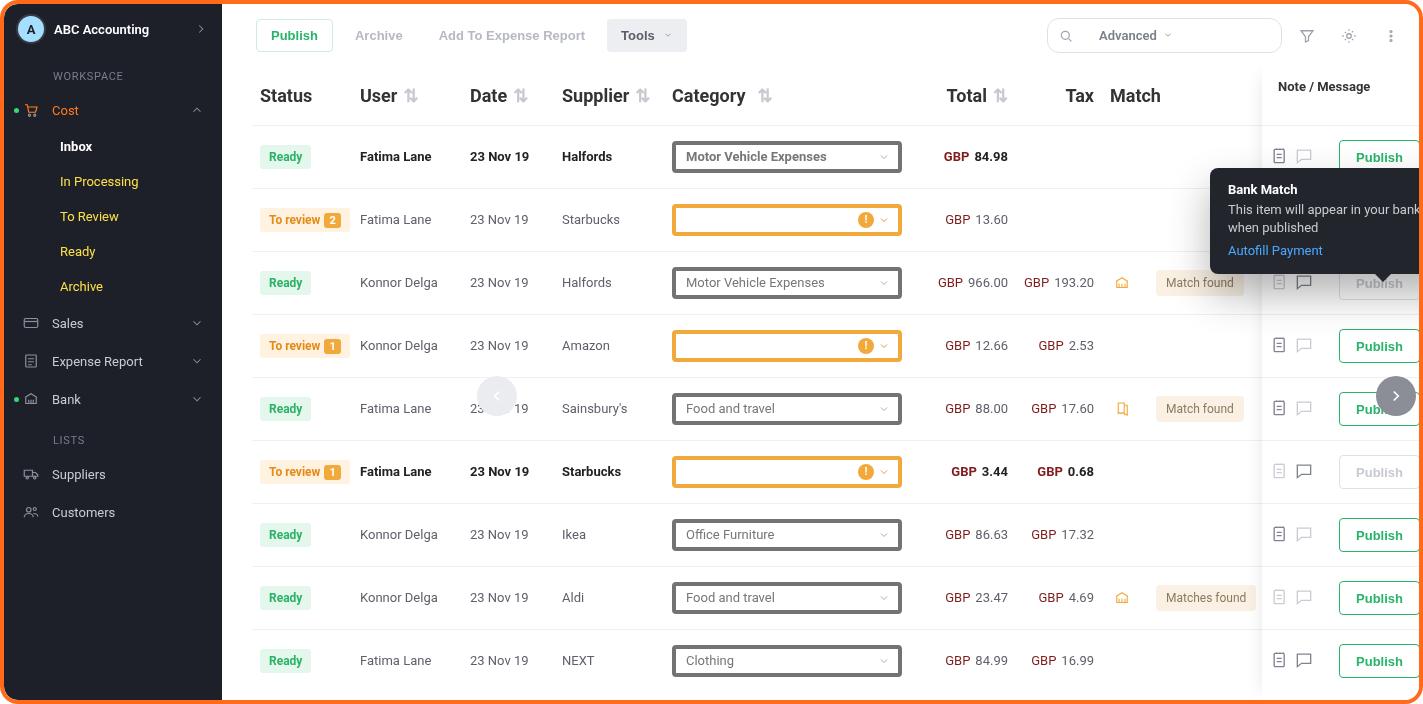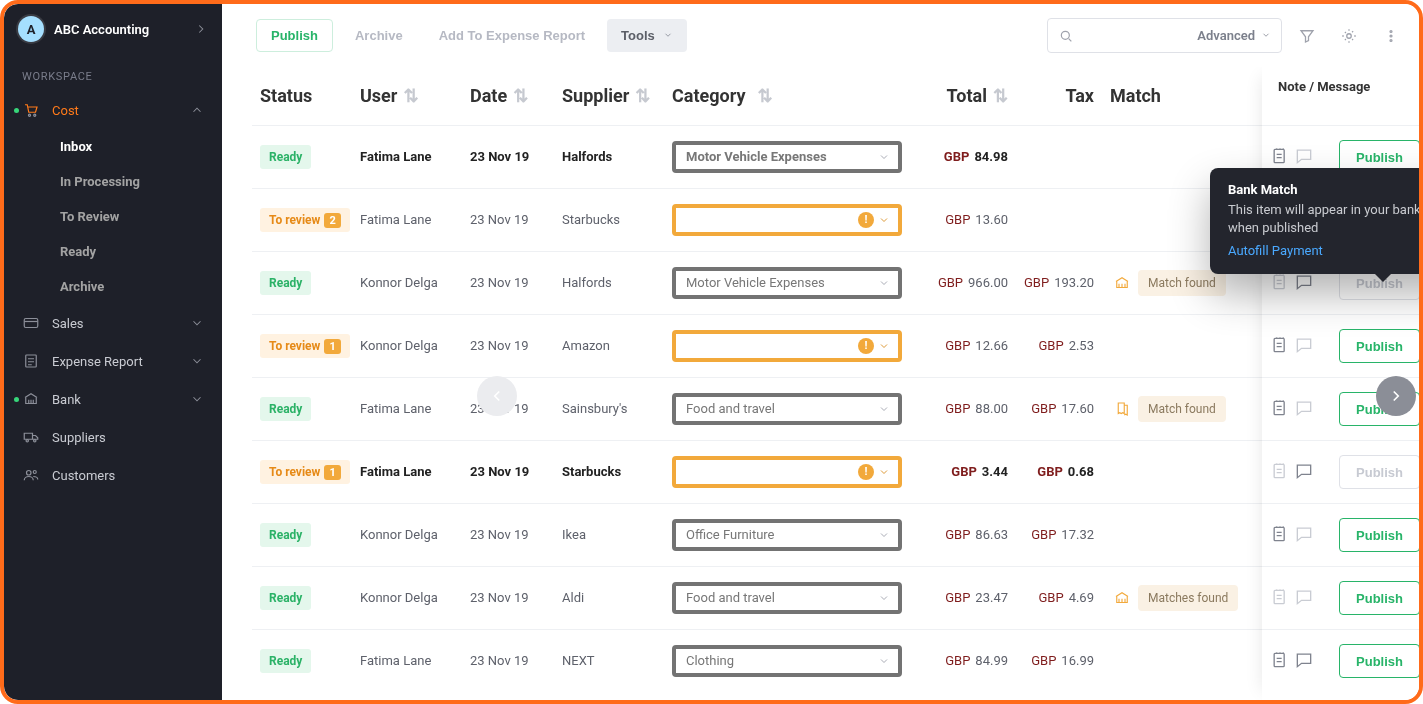--- a/index.html
+++ b/index.html
@@ -23,45 +23,45 @@
     background:#1e2029;
     color:#c9cbd2;
     display:flex; flex-direction:column;
     font-size:13px;
     position:relative;
   }
   .sb-header { display:flex; align-items:center; height:50px; padding:0 14px; justify-content:space-between;}
   .sb-header .left { display:flex; align-items:center; gap:10px;}
   .sb-avatar { width:26px; height:26px; border-radius:50%; background:#a5dfff; color:#1e2029; font-weight:700; display:flex; align-items:center; justify-content:center; font-size:13px; box-shadow:0 0 0 2px rgba(255,255,255,.12);}
   .sb-title { color:#fff; font-weight:600;}
-  .sb-section-label { font-size:11px; letter-spacing:.7px; color:#7a7d8b; padding:16px 18px 8px; }
+  .sb-section-label { font-size:11px; letter-spacing:.7px; color:#7a7d8b; padding:16px 18px 8px;margin-left:31px; }
   .sb-item { display:flex; align-items:center; justify-content:space-between; padding:10px 18px; cursor:pointer; color:#c9cbd2;}
   .sb-item .lbl { display:flex; align-items:center; gap:12px; }
-  .sb-sub { padding:10px 18px 10px 56px; cursor:pointer; color:#a3a3a3;font-weight:bold;}
+  .sb-sub { padding:10px 18px 10px 56px; cursor:pointer; color:#fde047;}
   .sb-sub.active { color:#fff; font-weight:700; position:relative;}
   .sb-item.active-top .lbl { color:#ff7a1a;}
   .sb-item.active-top svg.iconbox path { stroke:#ff7a1a; }
   .chev { width:14px; height:14px; }
   .dot { width:5px; height:5px; border-radius:50%; background:#37d67a; position:absolute; left:10px;}
   .sb-item.has-dot { position:relative;gap:40px; }
   .iconbox { width:18px; height:18px; flex:0 0 18px; }
   .iconbox path, .iconbox rect, .iconbox circle { stroke:#8c8f99; stroke-width:1.6; fill:none; }
   .chev path { stroke:#8c8f99; stroke-width:1.8; fill:none;}
 
   
   .main { flex:1; display:flex; flex-direction:column; background:#fff; position:relative;}
   .toolbar { display:flex; align-items:center; justify-content:space-between; padding:14px 24px 14px 34px;}
   .toolbar .left, .toolbar .right { display:flex; align-items:center; gap:8px;}
   .btn { height:33px; padding:0 14px; border-radius:4px; border:none; background:transparent; color:#a8abb6; font-weight:600; cursor:pointer; font-size:13px;}
   .btn.outline-green { border:1px solid #cdeedd; color:#28b469; background:#fff;}
   .btn.outline-gray { color:#b6b9c3;}
   .btn.tools { background:#eceef2; color:#5b5e67; display:flex; align-items:center; gap:8px;}
   .btn.btn-publish { border:1.5px solid #28b469; color:#28b469; background:#fff; height:34px; padding:0 16px; font-weight:700; border-radius:4px;}
   .btn.btn-publish.disabled { border-color:#dfe1e7; color:#c7cad2; }
-  .search { height:35px; width:235px; border:1px solid #dfe1e7; border-radius:4px; display:flex; align-items:center; padding:0 10px; color:#9fa2ac; justify-content:space-between;gap:25px;}
+  .search { height:35px; width:235px; border:1px solid #dfe1e7; border-radius:12px; display:flex; align-items:center; padding:0 10px; color:#9fa2ac; justify-content:flex-start;gap:25px;}
   .search .adv { font-weight:600; color:#7c808c; display:flex; align-items:center; gap:6px;}
   .tool-icon { width:34px; height:34px; display:flex; align-items:center; justify-content:center; color:#9fa2ac; cursor:pointer;}
   .tool-icon svg { width:18px; height:18px;}
   .tool-icon path, .tool-icon circle { stroke:currentColor; stroke-width:1.7; fill:none;}
 
   
   .table-wrap { position:relative; flex:1; display:flex; overflow:hidden;}
   .table-scroll { flex:1; overflow:hidden; padding-left:30px; }
   table { width:100%; border-collapse:collapse; table-layout:fixed;}
   th { text-align:left; font-weight:700; color:#333; padding:14px 8px; font-size:18px; height:58px; white-space:nowrap;}
@@ -73,21 +73,21 @@
   .status-ready { background:#e4f7ec; color:#2bb267;}
   .status-review { background:#fff2e1; color:#e68a17;}
   .status-badge-num { background:#f2a93b; color:#fff; border-radius:3px; padding:1px 5px; margin-left:4px; font-size:11px;}
   .select { width:230px; height:32px; border:4px solid #737373; border-radius:4px; display:flex; align-items:center; padding:0 28px 0 10px; color:#777; position:relative; background:#fff;}
   .select.warn { border-color:#f2a93b;}
   .select .caret { position:absolute; right:8px; top:50%; transform:translateY(-50%); display:flex; align-items:center; gap:4px;}
   .select.warn .caret svg path { stroke:#d88f22;}
   .warn-dot { width:16px; height:16px; border-radius:50%; background:#f2a93b; color:#fff; font-size:11px; font-weight:700; display:flex; align-items:center; justify-content:center;}
   .money { text-align:left; }
   .money .cur { color:#7f1d1d; margin-right:5px;}
-  .match-chip { display:inline-flex; align-items:center; gap:4px;}
+  .match-chip { display:inline-flex; align-items:center; gap:22px;}
   .match-chip .icon { width:24px; height:24px; display:flex; align-items:center; justify-content:center; border-radius:4px;}
   .match-chip .icon svg path { stroke:#f2a93b; fill:none; stroke-width:1.5;}
   .match-chip .label { background:#faf1e4; color:#8b7a5f; padding:6px 10px; border-radius:4px; font-size:12px;}
 
   
   .fixed-right {
     width:170px; flex:0 0 170px;
     border-left:none;
     box-shadow: -8px 0 18px -10px rgba(0,0,0,.12);
     background:#fff;
@@ -208,20 +208,21 @@
             <path d="M5 10v8h14v-8"></path>
             <path d="M9 18v-5m3 5v-5m3 5v-5"></path>
           </svg>
         <span>Bank</span>
       </div>
       <svg class="chev" viewBox="0 0 24 24">
           <path d="M6 9l6 6 6-6"></path>
         </svg>
     </div>
 
+    <div class="sb-section-label">LISTS</div>
 
     <div class="sb-item">
       <div class="lbl">
         <svg class="iconbox" viewBox="0 0 24 24">
             <path d="M3 7h11v8H3z"></path>
             <path d="M14 10h4l3 3v2h-7"></path>
             <circle cx="7" cy="17" r="1.6"></circle>
             <circle cx="17" cy="17" r="1.6"></circle>
           </svg>
         <span>Suppliers</span>

